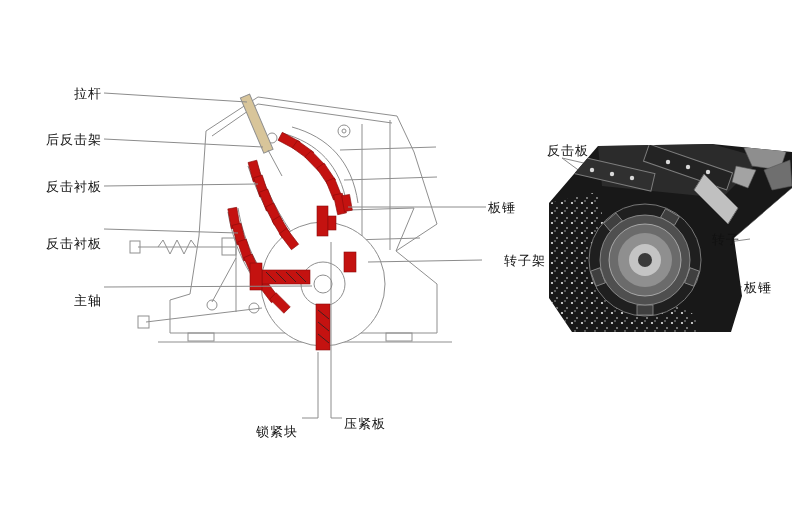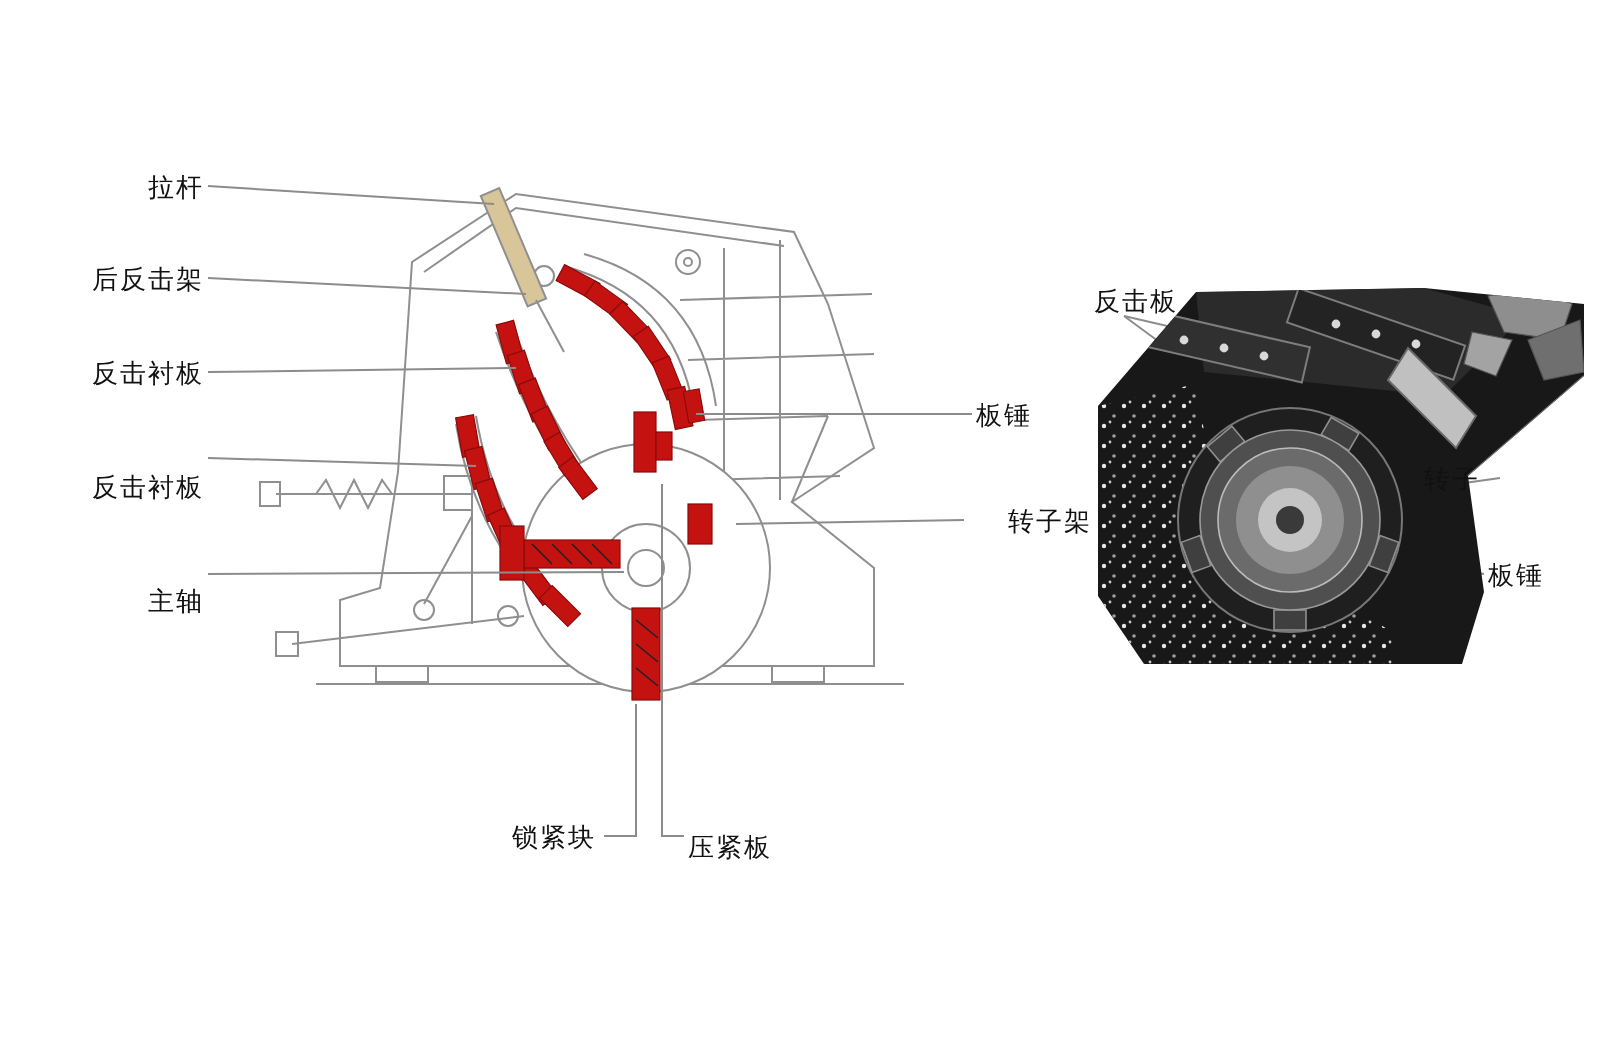--- a/index.html
+++ b/index.html
@@ -247,21 +247,21 @@
       </g>
     </g>
   </svg>
 
   <div class="label ra" style="top:86px">拉杆</div>
   <div class="label ra" style="top:132px">后反击架</div>
   <div class="label ra" style="top:179px">反击衬板</div>
   <div class="label ra" style="top:236px">反击衬板</div>
   <div class="label ra" style="top:293px">主轴</div>
 
-  <div class="label" style="left:256px;top:411px">锁紧块</div>
+  <div class="label" style="left:256px;top:424px">锁紧块</div>
   <div class="label" style="left:344px;top:416px">压紧板</div>
 
   <div class="label" style="left:488px;top:200px">板锤</div>
   <div class="label" style="left:504px;top:253px">转子架</div>
 
   <div class="label" style="left:547px;top:143px">反击板</div>
   <div class="label" style="left:712px;top:232px">转子</div>
   <div class="label" style="left:744px;top:280px">板锤</div>
 
 </div>

